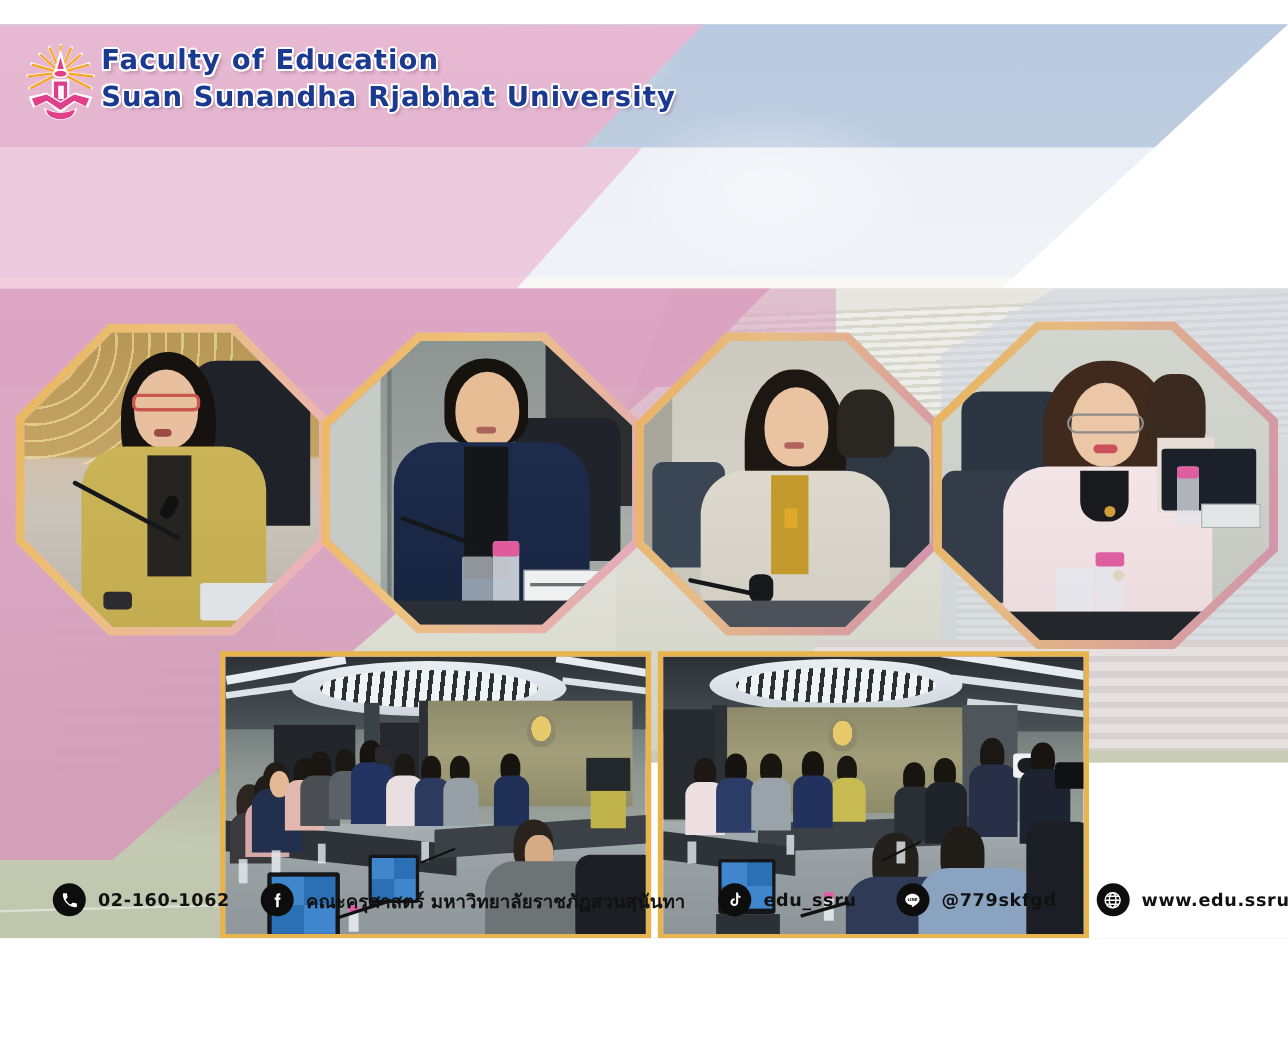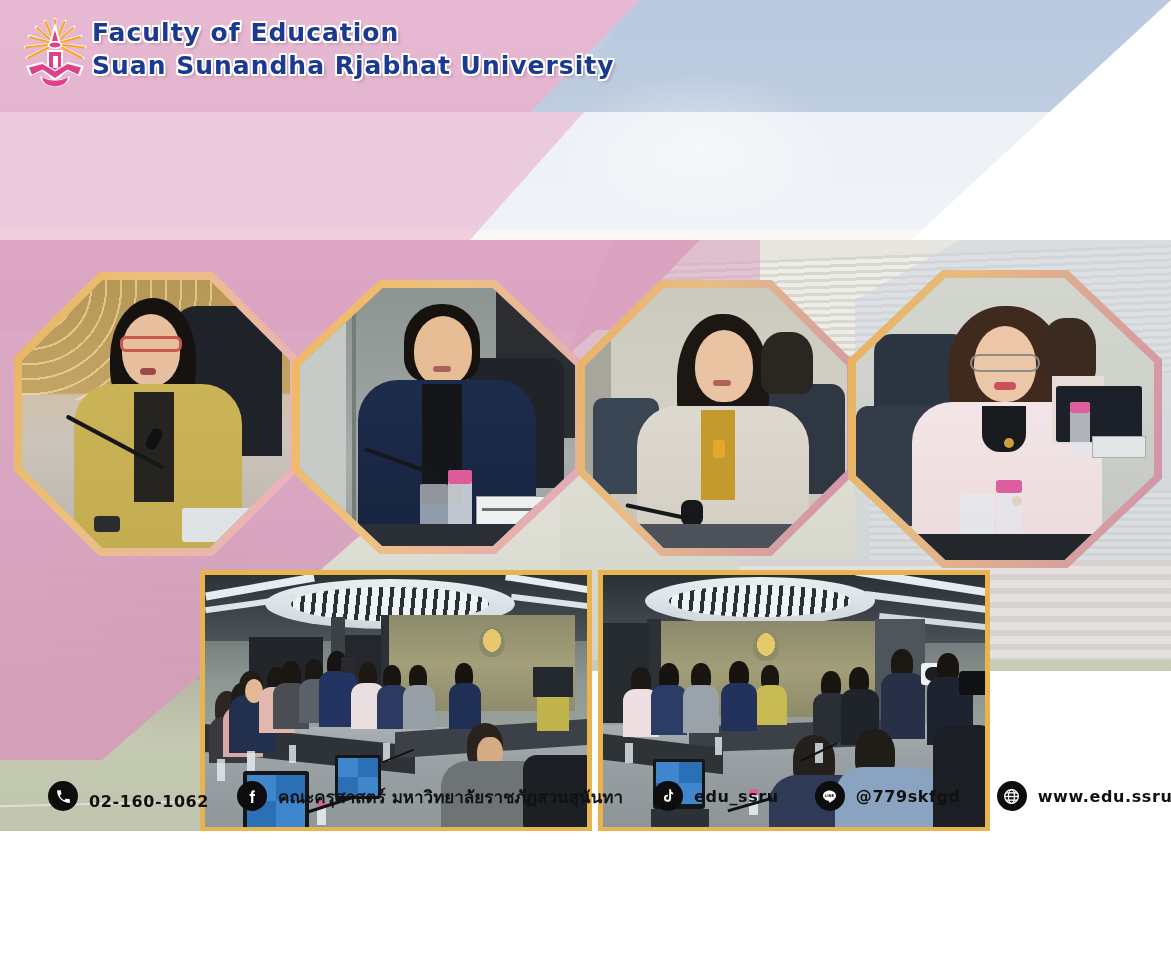--- a/index.html
+++ b/index.html
@@ -3,20 +3,21 @@
 <meta charset="utf-8">
 <style>
   html,body{margin:0;padding:0;background:#fff;}
   body{font-family:"DejaVu Sans","Liberation Sans",sans-serif;}
 
   #poster{
     position:relative;
     width:1171px;height:831px;
     overflow:hidden;
     background:#d9dfe6;
+    margin-top:22px;
   }
 
   
   .bg-sky{
     position:absolute;left:0;top:0;width:1171px;height:300px;
     background:
       radial-gradient(ellipse 180px 90px at 330px 60px, rgba(255,255,255,.85), rgba(255,255,255,0) 70%),
       radial-gradient(ellipse 140px 70px at 520px 30px, rgba(255,255,255,.6), rgba(255,255,255,0) 70%),
       radial-gradient(ellipse 200px 110px at 700px 150px, rgba(255,255,255,.45), rgba(255,255,255,0) 70%),
       linear-gradient(180deg,#b9c9e0 0%,#becddf 40%,#c6d3e4 70%,#cdd8e6 100%);
@@ -540,21 +541,21 @@
       <div style="position:absolute;left:146px;top:214px;width:9px;height:26px;background:rgba(235,240,244,.85);"></div>
       <div style="position:absolute;left:146px;top:214px;width:9px;height:6px;background:#dd5fa0;"></div>
       <div style="position:absolute;left:212px;top:168px;width:8px;height:20px;background:rgba(230,236,240,.8);"></div>
       <div style="position:absolute;left:124px;top:228px;width:46px;height:3px;background:#111;transform:rotate(-16deg);"></div>
       <div style="position:absolute;left:196px;top:176px;width:40px;height:2px;background:#111;transform:rotate(-26deg);"></div>
     </div>
   </div>
 
   <div class="footer">
 
-    <div class="fitem" style="margin-left:48px;align-items:flex-end;">
+    <div class="fitem" style="margin-left:48px;">
       <span class="ficon">
         <svg width="17" height="17" viewBox="0 0 24 24" fill="#fff">
           <path d="M6.6 10.8c1.4 2.8 3.8 5.2 6.6 6.6l2.2-2.2c.3-.3.7-.4 1-.2 1.2.4 2.4.6 3.6.6.6 0 1 .4 1 1V20c0 .6-.4 1-1 1C10.6 21 3 13.4 3 4c0-.6.4-1 1-1h3.4c.6 0 1 .4 1 1 0 1.3.2 2.5.6 3.6.1.4 0 .8-.3 1.1l-2.1 2.1z"></path>
         </svg>
       </span>
       <span class="ftext">02-160-1062</span>
     </div>
 
     <div class="fitem" style="margin-left:28px;">
       <span class="ficon">

